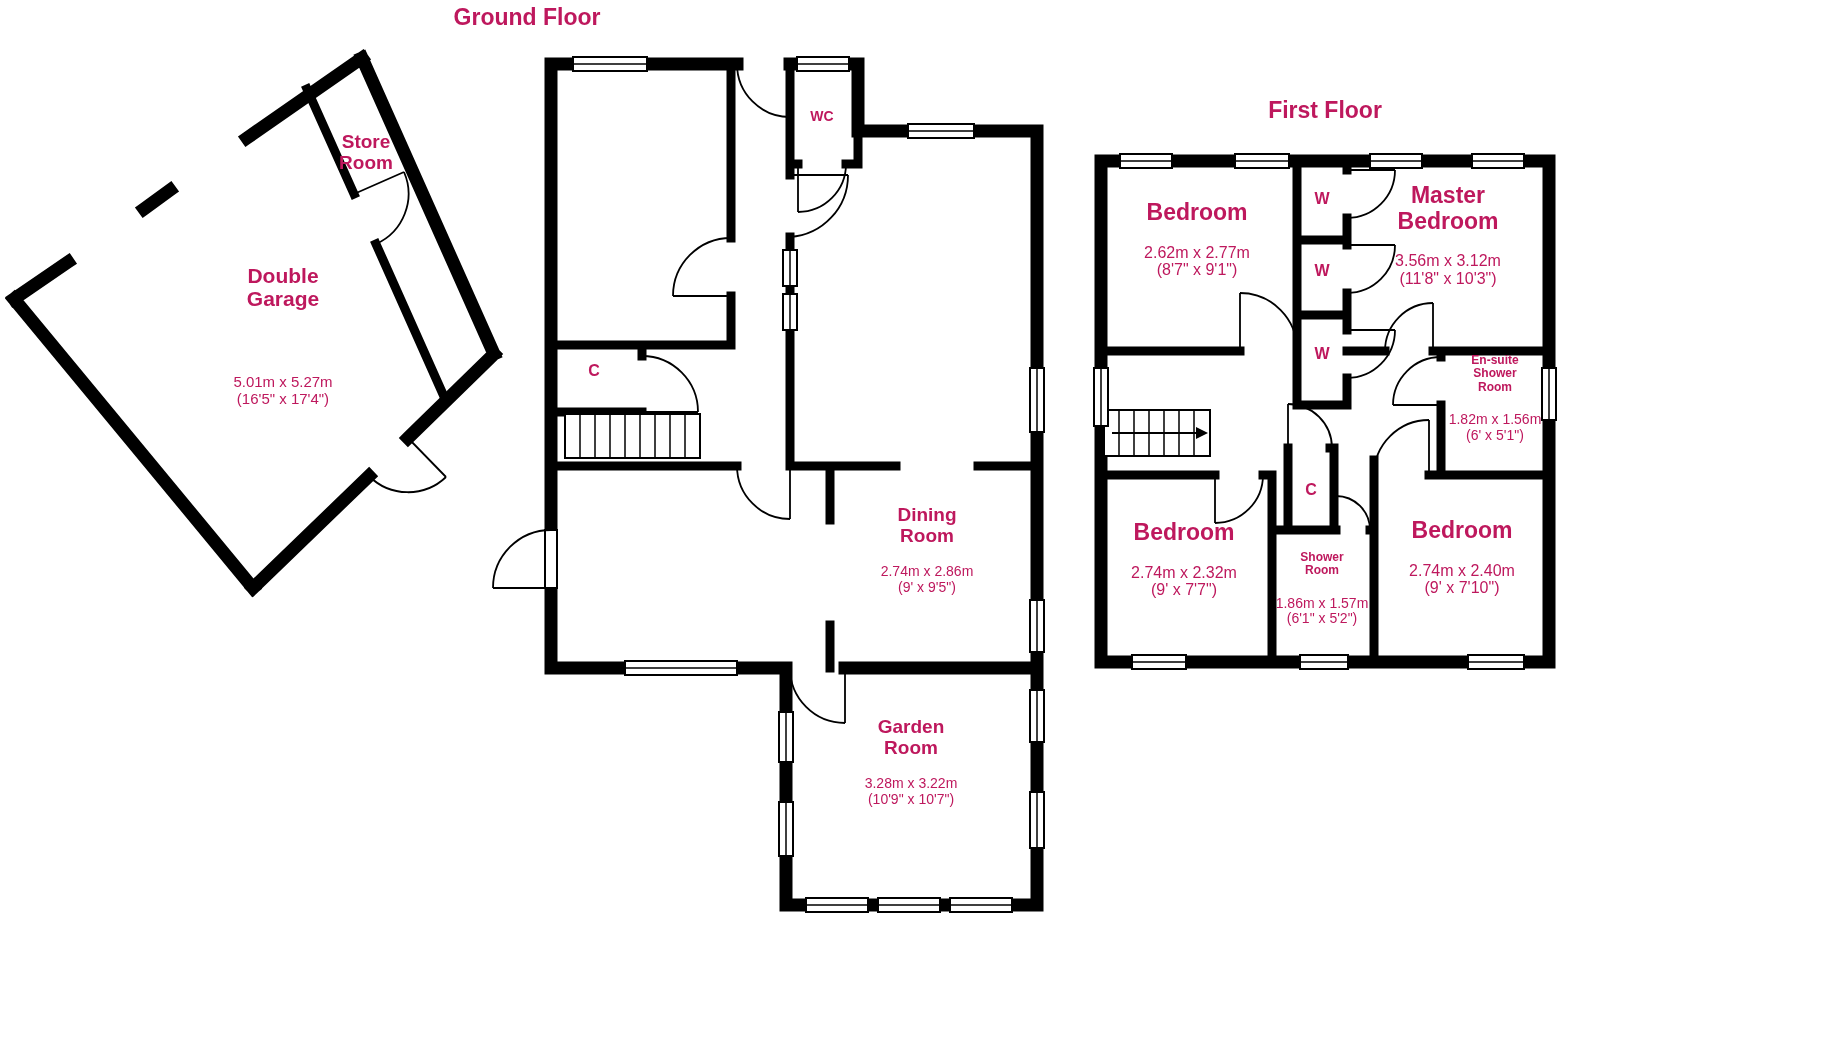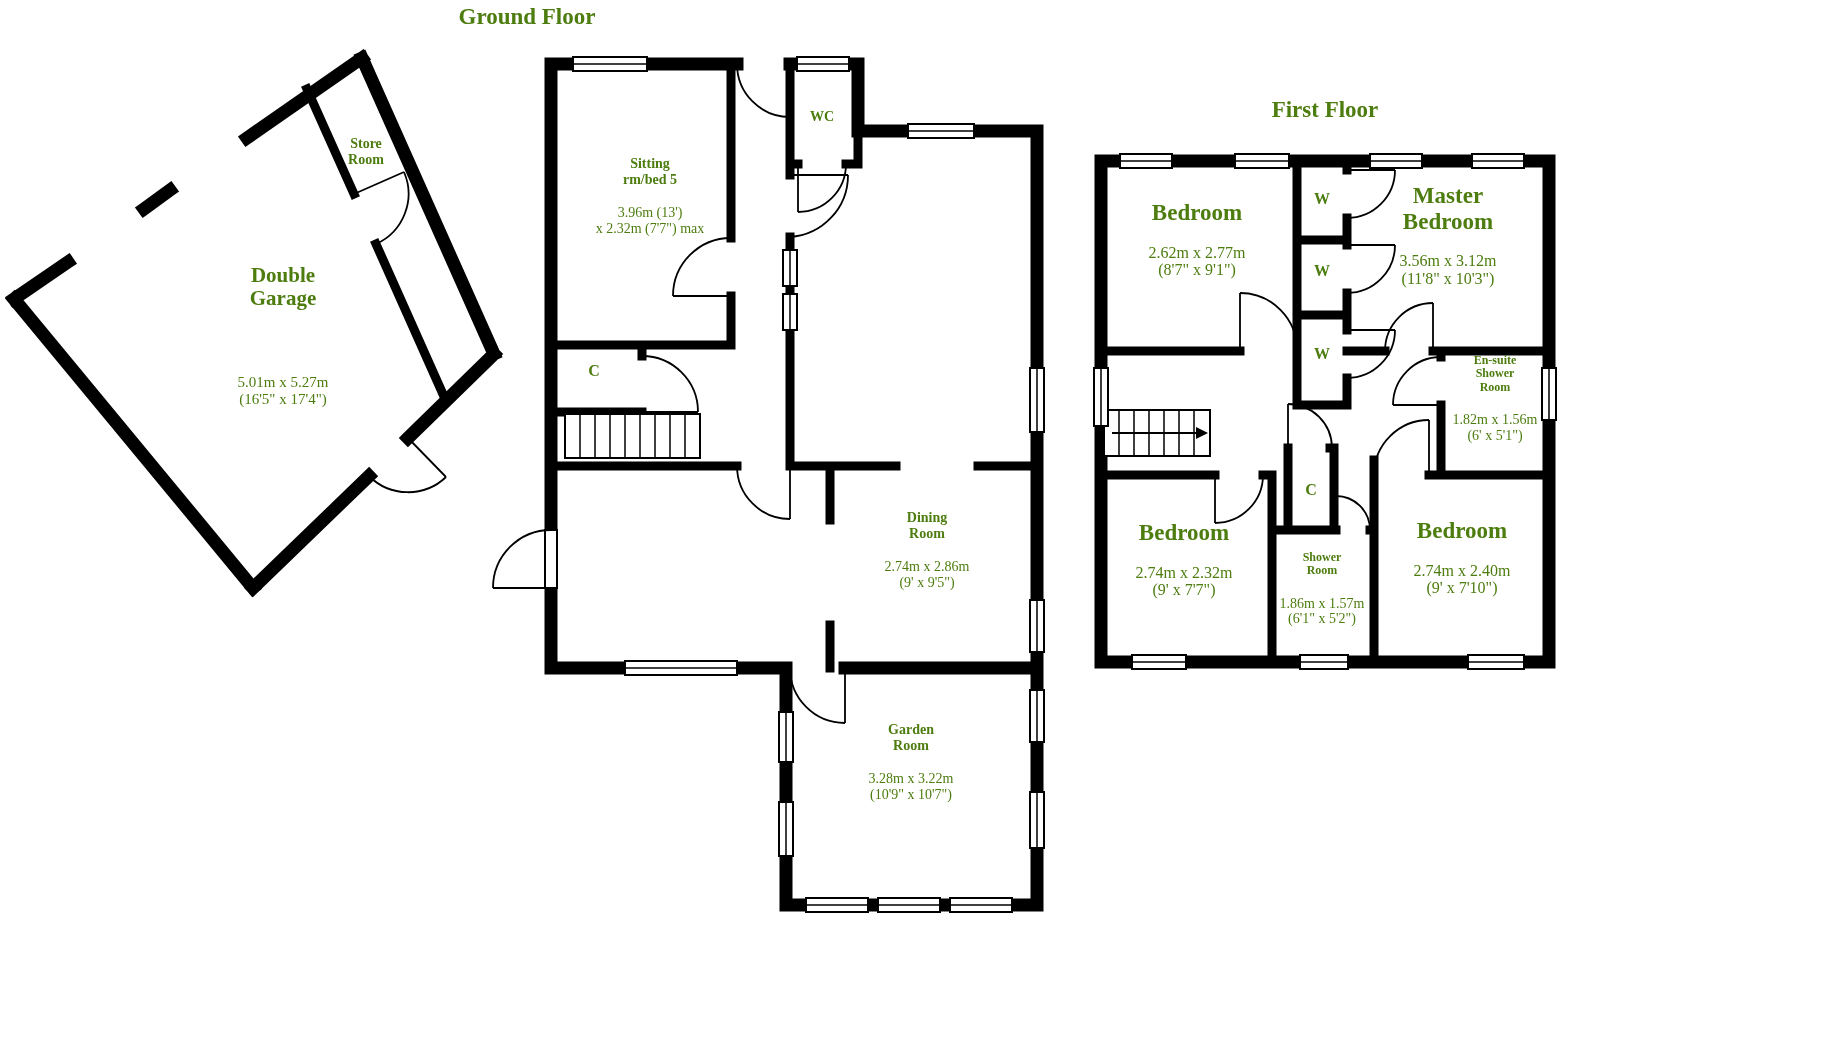--- a/index.html
+++ b/index.html
@@ -1,36 +1,36 @@
 <!DOCTYPE html>
 <html><head>
 <meta charset="utf-8">
 <style>
   html,body{margin:0;padding:0;background:#ffffff;}
   #stage{
     position:relative;width:1604px;height:1064px;background:#ffffff;
-    font-family:Liberation Serif, serif;color:#4d7c0f;overflow:hidden;
+    font-family:Liberation Sans, sans-serif;color:#be185d;overflow:hidden;
   }
   svg{position:absolute;left:0;top:0;}
   .w13{stroke:#000;stroke-width:13;fill:none;stroke-linecap:square;stroke-linejoin:miter;}
   .w9{stroke:#000;stroke-width:9;fill:none;stroke-linecap:square;}
   .door{stroke:#000;stroke-width:1.8;fill:none;}
   .stairbox{stroke:#000;stroke-width:2;fill:#fff;}
   .tread{stroke:#000;stroke-width:1.5;fill:none;}
   .win{fill:#fff;stroke:#000;stroke-width:2;}
   .winline{stroke:#000;stroke-width:1.5;fill:none;}
   .arrow{stroke:#000;stroke-width:1.8;fill:none;}
   .floor-title{position:absolute;transform:translate(-50%,-50%);font-weight:bold;font-size:23px;white-space:pre-line;text-align:center;}
   .room-label{position:absolute;transform:translate(-50%,-50%);text-align:center;white-space:pre-line;line-height:1.12;}
   .room-name{font-weight:bold;}
   .size-xl .room-name{font-size:21px;}
   .size-xl .room-dims{font-size:15px;margin-top:45px;}
   .size-lg .room-name{font-size:23px;}
   .size-lg .room-dims{font-size:16px;}
-  .size-md .room-name{font-size:14px;}
+  .size-md .room-name{font-size:19px;}
   .size-md .room-dims{font-size:14px;}
   .size-sm .room-name{font-size:12px;}
   .size-sm .room-dims{font-size:14px;}
   .letter .room-name{font-size:16px;}
   .letter-lg .room-name{font-size:14px;}
 </style>
 </head>
 <body>
 
 <div id="stage">
@@ -110,26 +110,20 @@
 Room</div>
   </div>
 
   <div class="room-label size-xl" style="left:283px;top:336px">
     <div class="room-name">Double
 Garage</div>
     <div class="room-dims">5.01m x 5.27m
 (16'5" x 17'4")</div>
   </div>
 
-  <div class="room-label size-md" style="left:650px;top:196px">
-    <div class="room-name">Sitting
-rm/bed 5</div>
-    <div class="room-dims">3.96m (13')
-x 2.32m (7'7") max</div>
-  </div>
 
   <div class="room-label letter-lg" style="left:822px;top:117px">
     <div class="room-name">WC</div>
   </div>
 
 
   <div class="room-label letter" style="left:594px;top:371px">
     <div class="room-name">C</div>
   </div>
 

